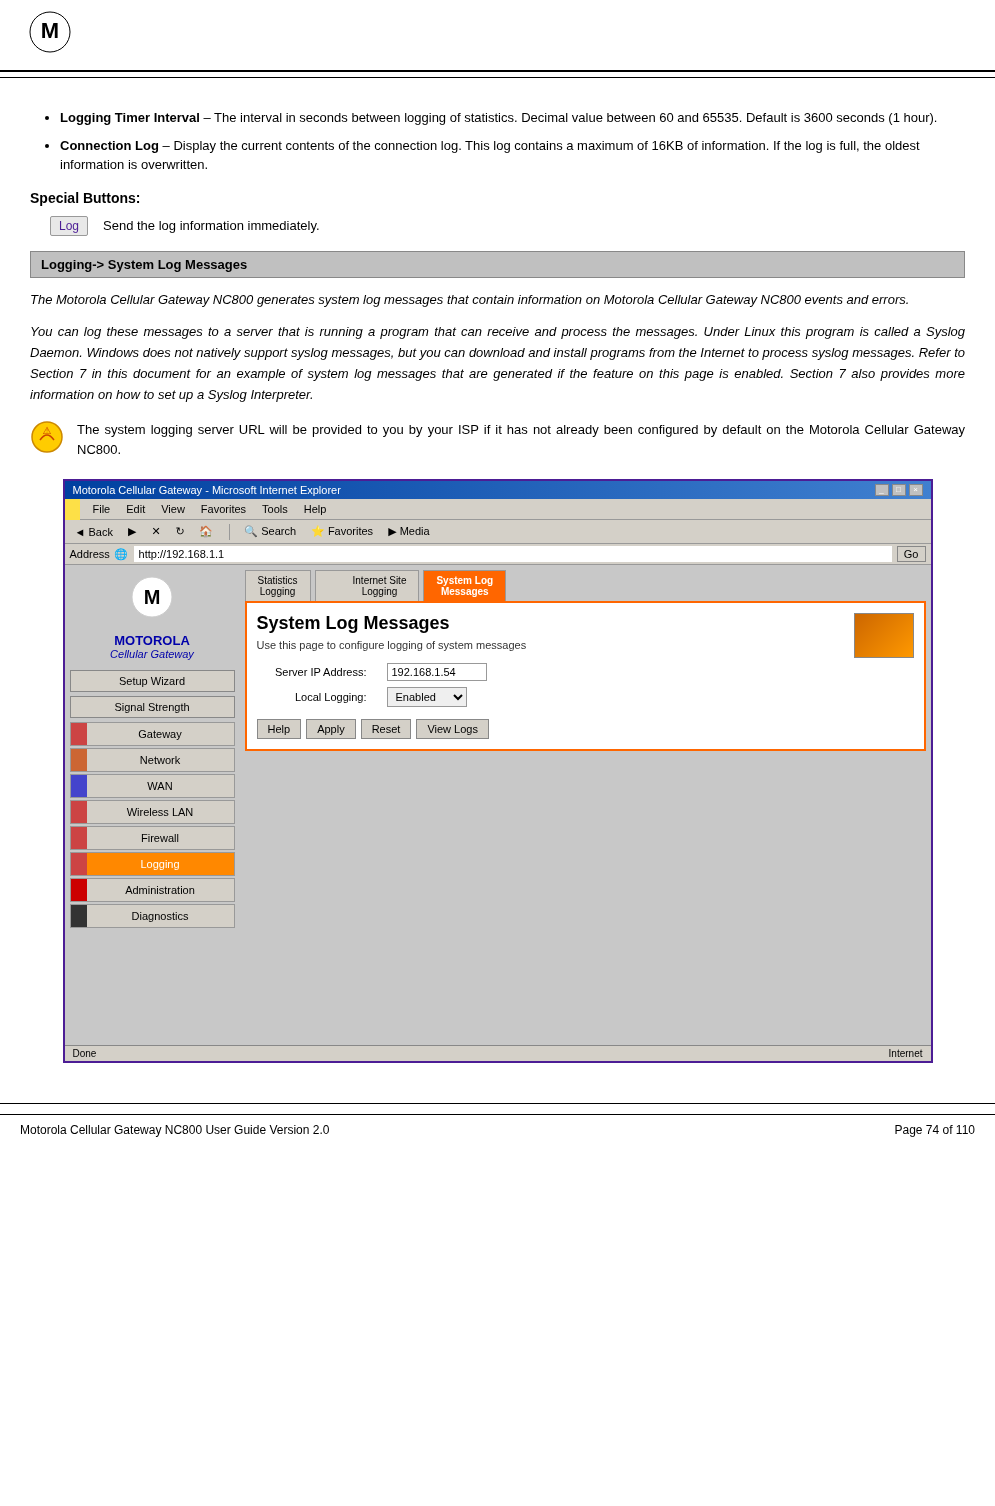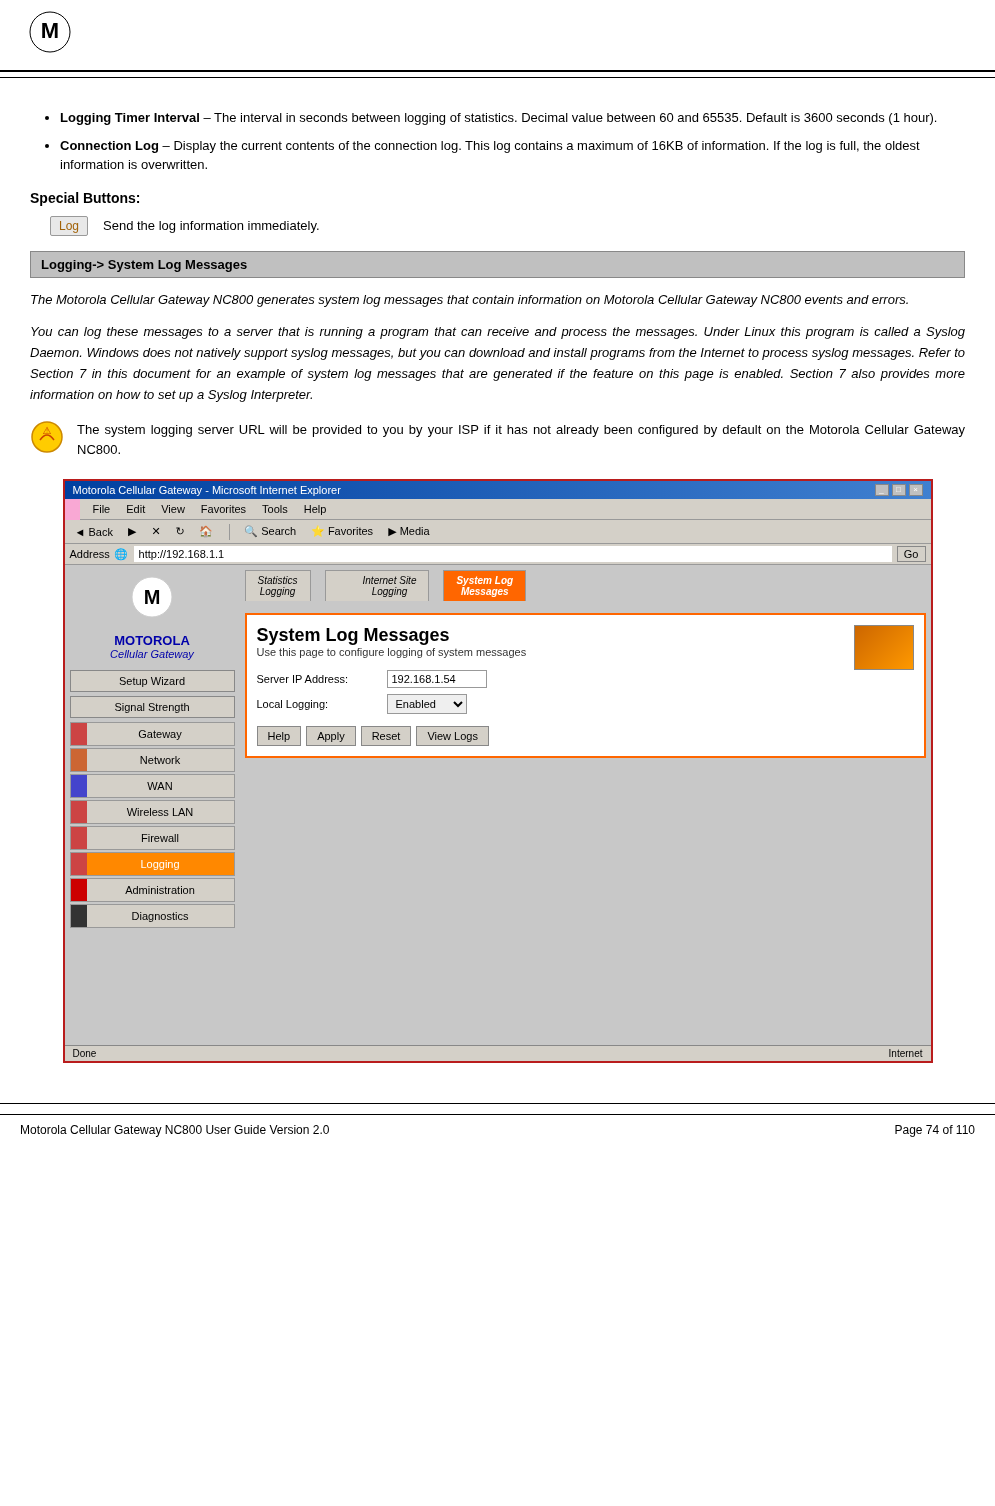--- a/index.html
+++ b/index.html
@@ -52,21 +52,21 @@
       display: flex;
       align-items: center;
       gap: 15px;
       margin-left: 20px;
     }
     .log-btn-img {
       background: #e8e8e8;
       border: 1px solid #999;
       padding: 2px 8px;
       font-size: 12px;
-      color: #a16207;
+      color: #4c1d95;
       border-radius: 2px;
     }
 
     
     .section-header-bar {
       background: #c0c0c0;
       border: 1px solid #888;
       padding: 5px 10px;
       font-weight: bold;
       font-size: 13px;
@@ -92,23 +92,23 @@
       height: 35px;
       flex-shrink: 0;
     }
     .info-text {
       line-height: 1.5;
       text-align: justify;
     }
 
     
     .browser-window {
-      border: 2px solid #b91c1c;
+      border: 2px solid #4c1d95;
       margin: 20px 0;
-      background: #f9a8d4;
+      background: #fde047;
       width: 870px;
       margin-left: auto;
       margin-right: auto;
     }
     .browser-title-bar {
       background: linear-gradient(to right, #0040a0, #4080d0);
       color: #fff;
       font-size: 11px;
       padding: 3px 8px;
       display: flex;
@@ -269,23 +269,22 @@
     
     .main-content {
       flex: 1;
       background: #c8c8c8;
       padding: 5px;
     }
 
     
     .tab-bar {
       display: flex;
-      gap: 14px;
-      margin-bottom: 12px;
-      font-style: italic;
+      gap: 4px;
+      margin-bottom: 0;
     }
     .tab {
       padding: 4px 12px;
       font-size: 11px;
       background: #d4d0c8;
       border: 1px solid #999;
       border-bottom: none;
       cursor: pointer;
       text-align: center;
     }
@@ -298,37 +297,38 @@
     
     .panel {
       background: #fff;
       border: 2px solid #ff6600;
       padding: 10px;
     }
     .panel-title {
       font-size: 18px;
       font-weight: bold;
       color: #000;
+      margin-bottom: 5px;
     }
     .panel-subtitle {
       font-size: 11px;
       margin-bottom: 12px;
       color: #333;
     }
 
     .form-row {
       display: flex;
       align-items: center;
       margin-bottom: 6px;
       font-size: 11px;
     }
     .form-label {
       width: 130px;
-      text-align: left;
-      padding-right: 8px;
+      text-align: right;
+      padding-right: 20px;
     }
     .form-input {
       border: 1px solid #999;
       padding: 2px 4px;
       font-size: 11px;
       width: 100px;
     }
     .form-select {
       border: 1px solid #999;
       padding: 2px 4px;

